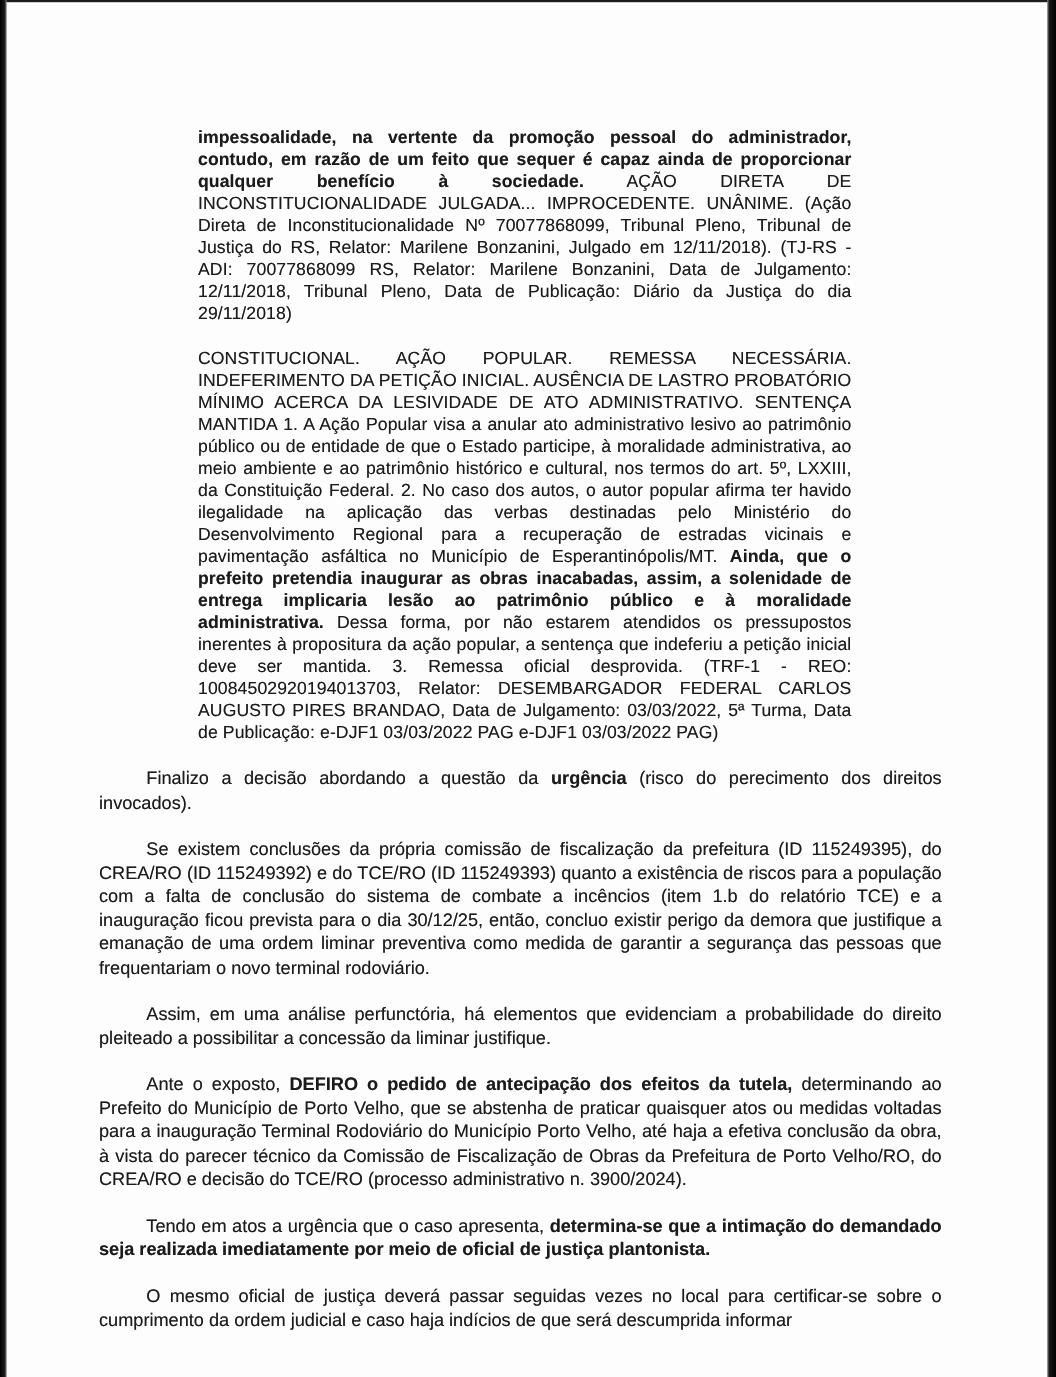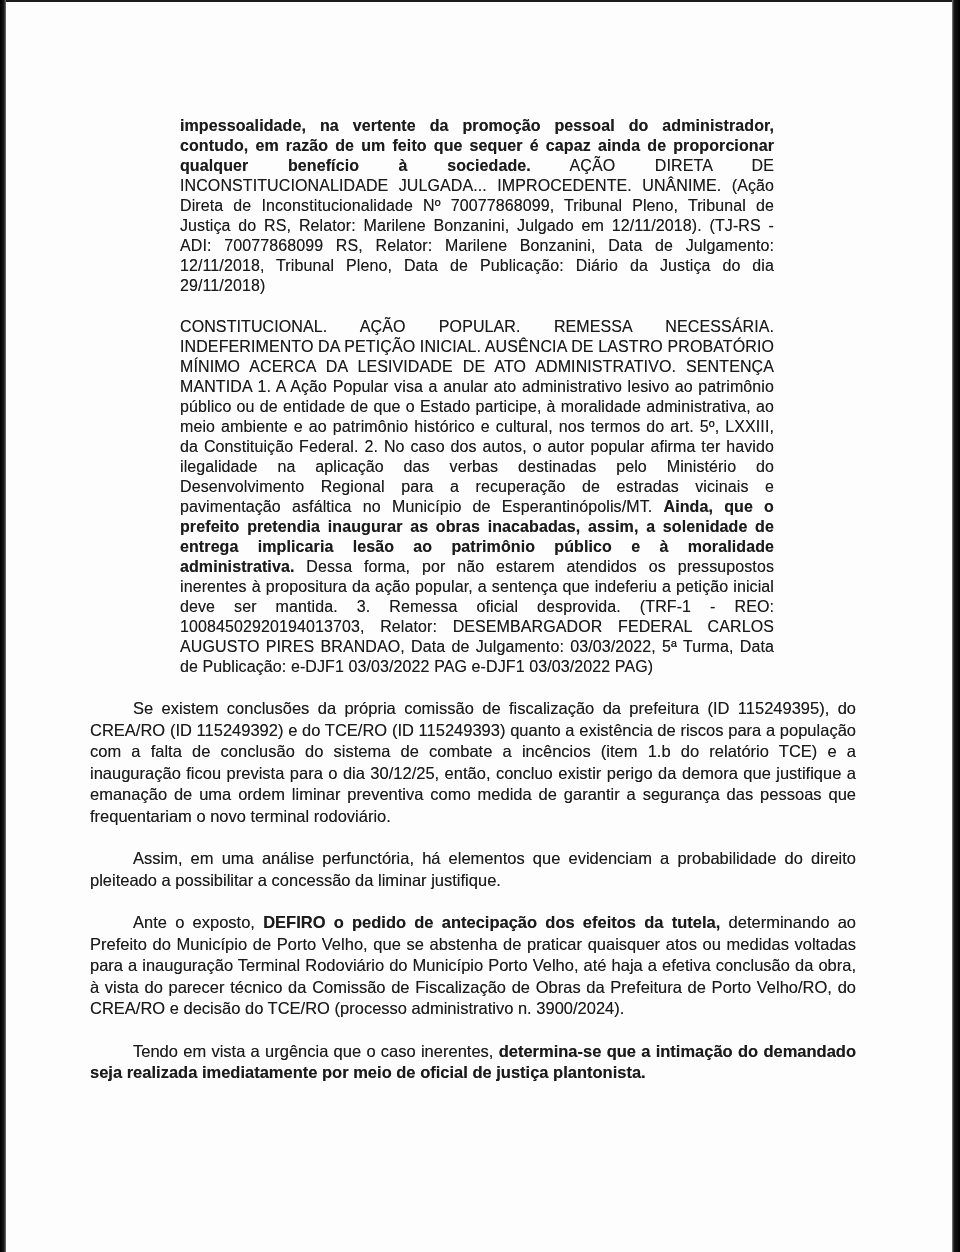--- a/index.html
+++ b/index.html
@@ -62,21 +62,23 @@
   }
   .b { font-weight: bold; }
 </style>
 </head>
 <body>
 
 <div class="page">
   <div class="doc">
       <div class="quote"><span class="b">impessoalidade, na vertente da promoção pessoal do administrador, contudo, em razão de um feito que sequer é capaz ainda de proporcionar qualquer benefício à sociedade.</span><span> AÇÃO DIRETA DE INCONSTITUCIONALIDADE JULGADA... IMPROCEDENTE. UNÂNIME. (Ação Direta de Inconstitucionalidade Nº 70077868099, Tribunal Pleno, Tribunal de Justiça do RS, Relator: Marilene Bonzanini, Julgado em 12/11/2018). (TJ-RS - ADI: 70077868099 RS, Relator: Marilene Bonzanini, Data de Julgamento: 12/11/2018, Tribunal Pleno, Data de Publicação: Diário da Justiça do dia 29/11/2018)</span></div>
       <div class="quote"><span>CONSTITUCIONAL. AÇÃO POPULAR. REMESSA NECESSÁRIA. INDEFERIMENTO DA PETIÇÃO INICIAL. AUSÊNCIA DE LASTRO PROBATÓRIO MÍNIMO ACERCA DA LESIVIDADE DE ATO ADMINISTRATIVO. SENTENÇA MANTIDA 1. A Ação Popular visa a anular ato administrativo lesivo ao patrimônio público ou de entidade de que o Estado participe, à moralidade administrativa, ao meio ambiente e ao patrimônio histórico e cultural, nos termos do art. 5º, LXXIII, da Constituição Federal. 2. No caso dos autos, o autor popular afirma ter havido ilegalidade na aplicação das verbas destinadas pelo Ministério do Desenvolvimento Regional para a recuperação de estradas vicinais e pavimentação asfáltica no Município de Esperantinópolis/MT. </span><span class="b">Ainda, que o prefeito pretendia inaugurar as obras inacabadas, assim, a solenidade de entrega implicaria lesão ao patrimônio público e à moralidade administrativa.</span><span> Dessa forma, por não estarem atendidos os pressupostos inerentes à propositura da ação popular, a sentença que indeferiu a petição inicial deve ser mantida. 3. Remessa oficial desprovida. (TRF-1 - REO: 10084502920194013703, Relator: DESEMBARGADOR FEDERAL CARLOS AUGUSTO PIRES BRANDAO, Data de Julgamento: 03/03/2022, 5ª Turma, Data de Publicação: e-DJF1 03/03/2022 PAG e-DJF1 03/03/2022 PAG)</span></div>
+      <div class="para"><span>Finalizo a decisão abordando a questão da </span><span class="b">urgência</span><span> (risco do perecimento dos direitos invocados).</span></div>
       <div class="para"><span>Se existem conclusões da própria comissão de fiscalização da prefeitura (ID 115249395), do CREA/RO (ID 115249392) e do TCE/RO (ID 115249393) quanto a existência de riscos para a população com a falta de conclusão do sistema de combate a incêncios (item 1.b do relatório TCE) e a inauguração ficou prevista para o dia 30/12/25, então, concluo existir perigo da demora que justifique a emanação de uma ordem liminar preventiva como medida de garantir a segurança das pessoas que frequentariam o novo terminal rodoviário.</span></div>
       <div class="para"><span>Assim, em uma análise perfunctória, há elementos que evidenciam a probabilidade do direito pleiteado a possibilitar a concessão da liminar justifique.</span></div>
       <div class="para"><span>Ante o exposto, </span><span class="b">DEFIRO o pedido de antecipação dos efeitos da tutela,</span><span> determinando ao Prefeito do Município de Porto Velho, que se abstenha de praticar quaisquer atos ou medidas voltadas para a inauguração Terminal Rodoviário do Município Porto Velho, até haja a efetiva conclusão da obra, à vista do parecer técnico da Comissão de Fiscalização de Obras da Prefeitura de Porto Velho/RO, do CREA/RO e decisão do TCE/RO (processo administrativo n. 3900/2024).</span></div>
-      <div class="para"><span>Tendo em vista a urgência que o caso inerentes, </span><span class="b">determina-se que a intimação do demandado seja realizada imediatamente por meio de oficial de justiça plantonista.</span></div>
+      <div class="para"><span>Tendo em atos a urgência que o caso apresenta, </span><span class="b">determina-se que a intimação do demandado seja realizada imediatamente por meio de oficial de justiça plantonista.</span></div>
+      <div class="para"><span>O mesmo oficial de justiça deverá passar seguidas vezes no local para certificar-se sobre o cumprimento da ordem judicial e caso haja indícios de que será descumprida informar</span></div>
     </div>
   <div class="edge-top"></div>
   <div class="edge-left"></div>
   <div class="edge-right"></div>
 </div>
 
 </body></html>

